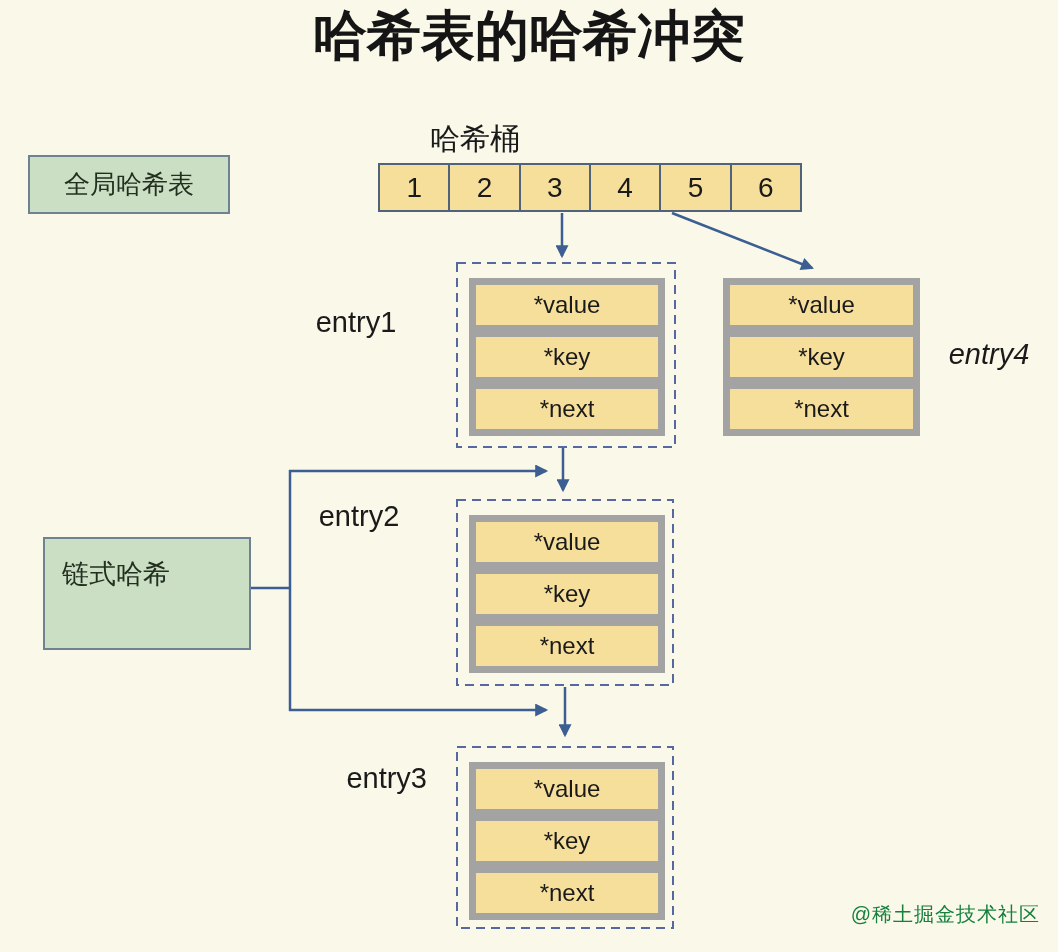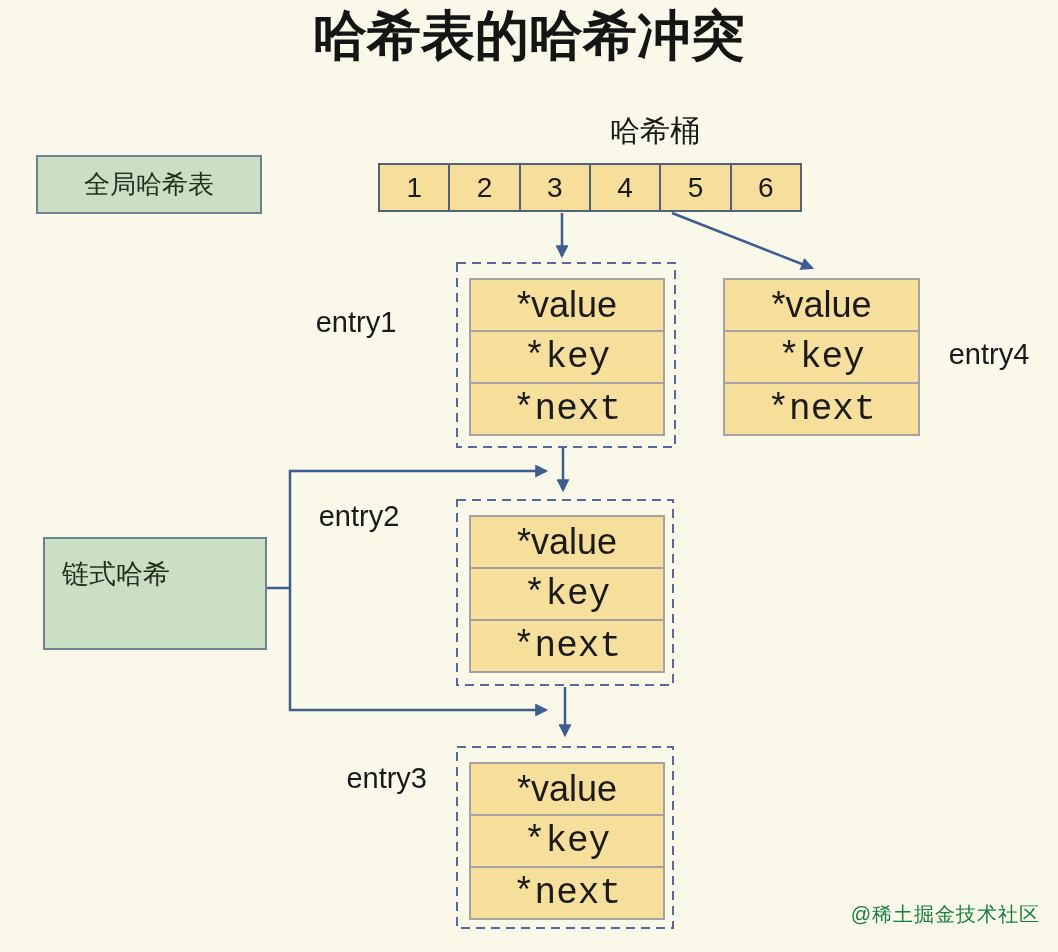--- a/index.html
+++ b/index.html
@@ -20,22 +20,22 @@
   .title{
     position:absolute;left:0;top:0;width:1058px;
     margin:0;
     text-align:center;
     font-size:54px;font-weight:bold;
     line-height:70px;
     color:#151515;
     z-index:1;
   }
   .bucket-label{
-    position:absolute;left:430px;top:112px;width:270px;
-    text-align:right;
+    position:absolute;left:430px;top:120px;width:270px;
+    text-align:left;
     font-size:30px;line-height:38px;
     z-index:1;
   }
   .bucket{
     position:absolute;left:378px;top:163px;width:424px;height:49px;
     display:flex;
     border:2px solid #51637b;
     box-sizing:border-box;
     background:#f6df9b;
     z-index:1;
@@ -49,56 +49,56 @@
   .bucket-cell:first-child{border-left:none;}
   .green-box{
     position:absolute;
     background:#cbdfc4;
     border:2px solid #6f8294;
     box-sizing:border-box;
     color:#23301f;
     z-index:1;
   }
   .green-box.global{
-    left:36px;top:155px;width:226px;height:59px;
+    left:28px;top:155px;width:202px;height:59px;
     display:flex;align-items:center;justify-content:center;
     font-size:26px;
   }
   .green-box.chain{
-    left:43px;top:537px;width:224px;height:113px;
+    left:43px;top:537px;width:208px;height:113px;
     padding:15px 0 0 17px;
     font-size:27px;line-height:41px;
   }
   .entry-label{
     position:absolute;width:112px;
     text-align:center;
     font-size:29px;line-height:34px;
     z-index:1;
   }
   .entry-rows{
     position:absolute;
     z-index:1;
   }
   .cell-row{
     box-sizing:border-box;
     height:54px;
     background:#f6df9b;
-    border:2px solid #a3a3a3;
+    border:7px solid #a3a3a3;
     display:flex;align-items:center;justify-content:center;
-    font-size:36px;
+    font-size:24px;
   }
-  .cell-row + .cell-row{margin-top:-2px;font-family:Liberation Mono, monospace;}
+  .cell-row + .cell-row{margin-top:-2px;}
   .rows-e1{left:469px;top:278px;width:196px;}
   .rows-e2{left:469px;top:515px;width:196px;}
   .rows-e3{left:469px;top:762px;width:196px;}
   .rows-e4{left:723px;top:278px;width:197px;}
   .label-e1{left:300px;top:305px;}
   .label-e2{left:303px;top:499px;}
   .label-e3{left:315px;top:761px;text-align:right;}
-  .label-e4{left:933px;top:337px;}
+  .label-e4{left:933px;top:337px;font-style:italic;}
   .watermark{
     position:absolute;right:18px;top:901px;
     font-size:20px;
     color:#15803d;
     letter-spacing:1px;
     z-index:1;
   }
 </style>
 </head>
 <body>

